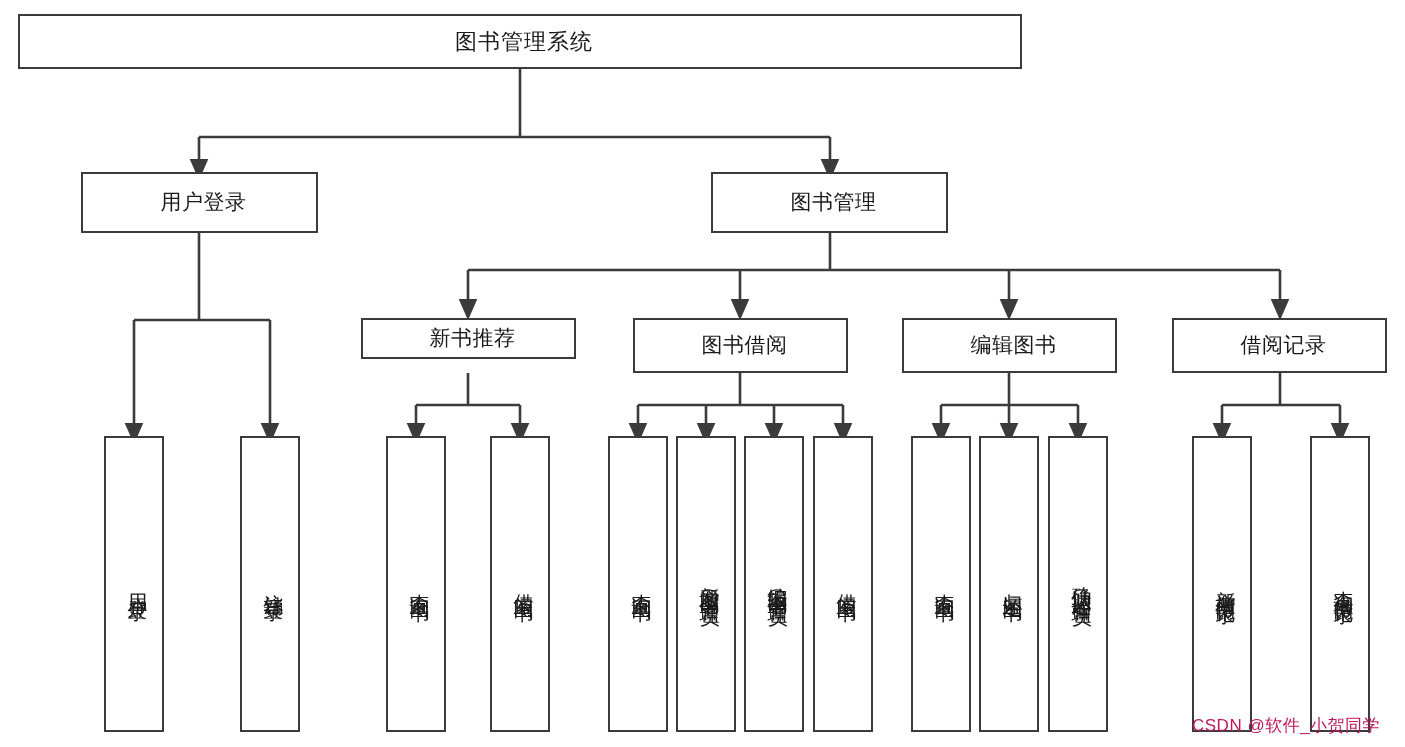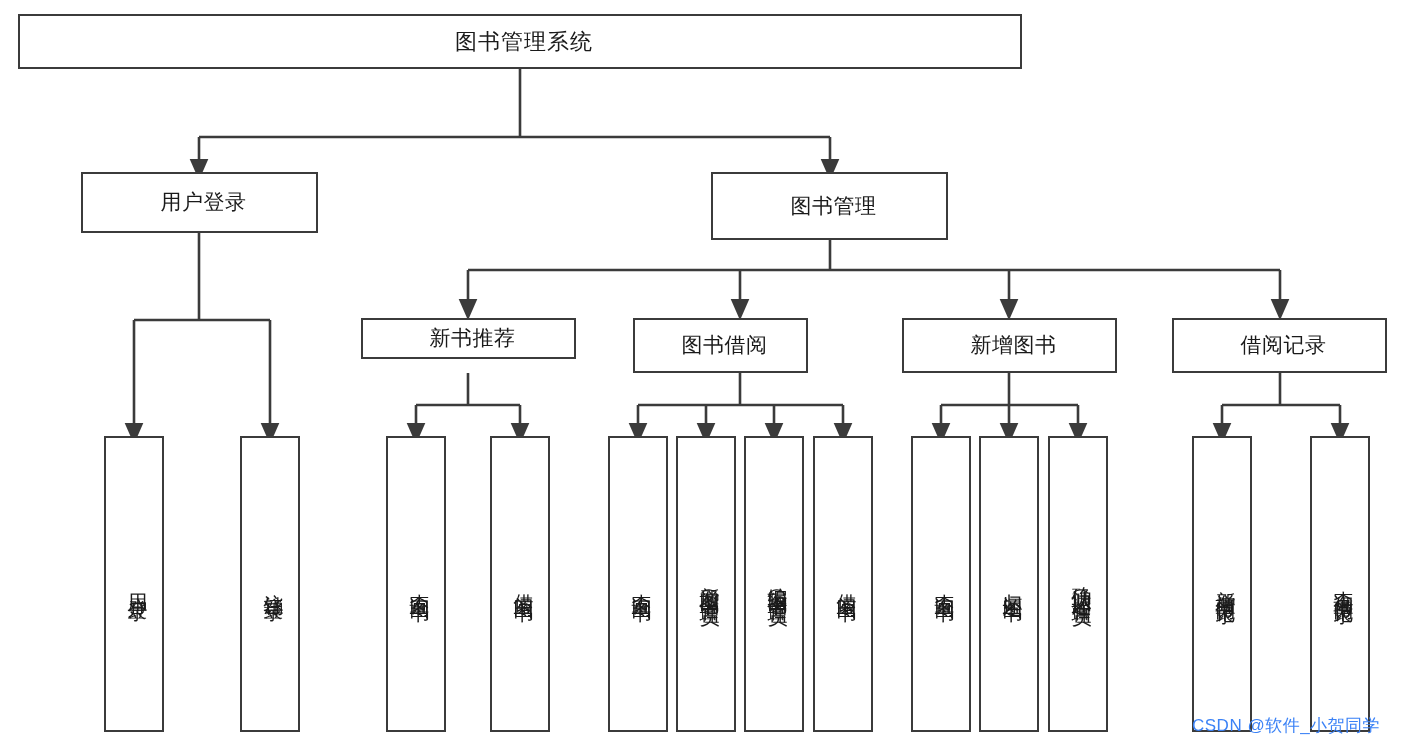--- a/index.html
+++ b/index.html
@@ -57,21 +57,21 @@
   .node-box.vertical .node-label {
     writing-mode: vertical-rl;
     text-orientation: upright;
     font-size: 20px;
     letter-spacing: 3px;
     line-height: 1;
     max-height: 100%;
   }
   .watermark {
     position: absolute;
-    color: #3b82f6;
+    color: #be185d;
     font-size: 17px;
     letter-spacing: 0.5px;
     white-space: nowrap;
     pointer-events: none;
   }
 </style>
 </head>
 <body>
 
 <div id="diagram-root">
@@ -127,32 +127,32 @@
     </g>
   </svg>
 
   <div class="node-box horizontal root" style="left:18px; top:14px; width:1004px; height:55px;">
     <span class="node-label">图书管理系统</span>
   </div>
 
   <div class="node-box horizontal" style="left:81px; top:172px; width:237px; height:61px;">
     <span class="node-label">用户登录</span>
   </div>
-  <div class="node-box horizontal" style="left:711px; top:172px; width:237px; height:68px;">
+  <div class="node-box horizontal" style="left:711px; top:172px; width:237px; height:61px;">
     <span class="node-label">图书管理</span>
   </div>
 
   <div class="node-box horizontal" style="left:361px; top:318px; width:215px; height:41px;">
     <span class="node-label">新书推荐</span>
   </div>
-  <div class="node-box horizontal" style="left:633px; top:318px; width:175px; height:55px;">
+  <div class="node-box horizontal" style="left:633px; top:318px; width:215px; height:55px;">
     <span class="node-label">图书借阅</span>
   </div>
   <div class="node-box horizontal" style="left:902px; top:318px; width:215px; height:55px;">
-    <span class="node-label">新增图书</span>
+    <span class="node-label">编辑图书</span>
   </div>
   <div class="node-box horizontal" style="left:1172px; top:318px; width:215px; height:55px;align-items:center;">
     <span class="node-label">借阅记录</span>
   </div>
 
   <div class="node-box vertical" style="left:104px; top:436px; width:60px; height:296px;">
     <span class="node-label">用户登录</span>
   </div>
   <div class="node-box vertical" style="left:240px; top:436px; width:60px; height:296px;">
     <span class="node-label">注销登录</span>

